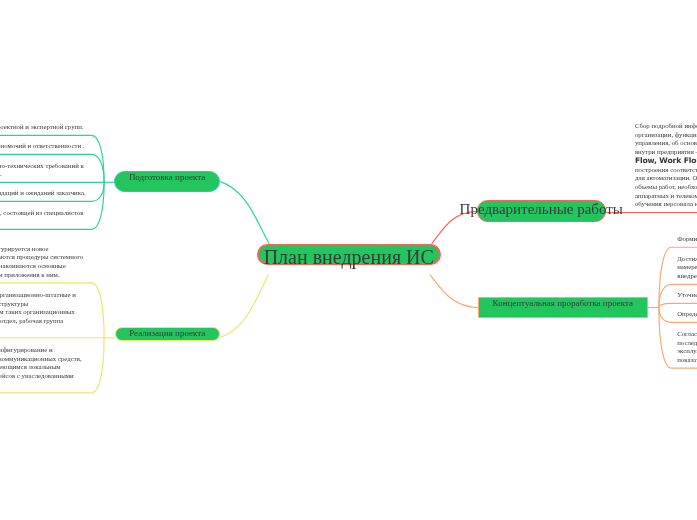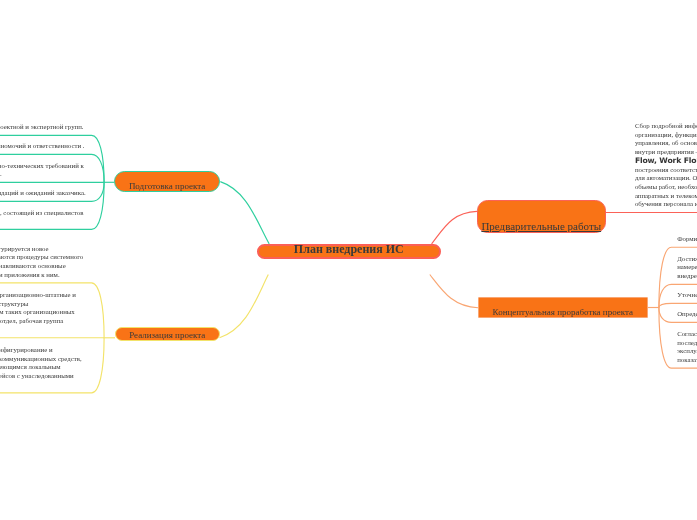--- a/index.html
+++ b/index.html
@@ -1,21 +1,21 @@
 <!DOCTYPE html>
 <html><head>
 <meta charset="utf-8">
 <style>
   html,body{margin:0;padding:0;background:#ffffff;}
   body{width:697px;height:520px;overflow:hidden;
        font-family:"Liberation Serif","DejaVu Serif",serif;}
   #canvas{position:relative;width:697px;height:520px;overflow:hidden;background:#fff;}
   svg#links{position:absolute;left:0;top:0;width:697px;height:520px;}
-  .node{position:absolute;box-sizing:border-box;background:#f97316;
-        display:flex;align-items:flex-end;justify-content:center;
+  .node{position:absolute;box-sizing:border-box;background:#22c55e;
+        display:flex;align-items:flex-start;justify-content:center;
         border-style:solid;white-space:nowrap;color:#3a3a3a;}
   .leafbox{position:absolute;color:#3a3a3a;font-size:6.8px;line-height:8.7px;width:max-content;}
   .leafbox .ln{white-space:pre;}
   .leafbox .ln.alt{font-family:"DejaVu Sans",sans-serif;font-weight:bold;font-size:7.7px;
                    letter-spacing:-0.15px;color:#333333;}
 </style>
 </head>
 <body>
 
 <div id="canvas">
@@ -35,30 +35,30 @@
       <path d="M 104.1 337.77 L -40 337.77" fill="none" stroke="#f3e36a" stroke-width="1.15" stroke-linecap="butt"></path>
       <path d="M 104.1 337.8 C 104.1 371.90 99.10 392.8 91.60 392.8 L -40 392.8" fill="none" stroke="#f3e36a" stroke-width="1.15" stroke-linecap="butt"></path>
       <path d="M 605.5 212.5 L 737 212.5" fill="none" stroke="#fb6258" stroke-width="1.15" stroke-linecap="butt"></path>
       <path d="M 647.7 307.5 L 659.5 307.5" fill="none" stroke="#f9a673" stroke-width="1.15" stroke-linecap="butt"></path>
       <path d="M 658.9 307.5 C 658.9 270.18 663.90 247.3 671.40 247.3 L 737 247.3" fill="none" stroke="#f9a673" stroke-width="1.15" stroke-linecap="butt"></path>
       <path d="M 658.9 307.5 C 658.9 293.12 663.90 284.3 671.40 284.3 L 737 284.3" fill="none" stroke="#f9a673" stroke-width="1.15" stroke-linecap="butt"></path>
       <path d="M 658.9 307.5 C 658.9 304.96 663.90 303.4 671.40 303.4 L 737 303.4" fill="none" stroke="#f9a673" stroke-width="1.15" stroke-linecap="butt"></path>
       <path d="M 658.9 307.5 C 658.9 316.74 663.90 322.4 671.40 322.4 L 737 322.4" fill="none" stroke="#f9a673" stroke-width="1.15" stroke-linecap="butt"></path>
       <path d="M 658.9 307.5 C 658.9 345.07 663.90 368.1 671.40 368.1 L 737 368.1" fill="none" stroke="#f9a673" stroke-width="1.15" stroke-linecap="butt"></path>
     </svg>
-<div class="node" style="left: 256.6px; top: 243.9px; width: 184.4px; height: 15px; border-width: 2.1px; border-color: rgb(251, 95, 87); border-radius: 15.3px; font-size: 12px; font-weight: bold;">
+<div class="node" style="left: 256.6px; top: 243.9px; width: 184.4px; height: 21px; border-width: 2.1px; border-color: rgb(251, 95, 87); border-radius: 15.3px; font-size: 20px;">
       <span>План внедрения ИС</span>
     </div>
     <div class="node" style="left: 114.3px; top: 171.4px; width: 105.6px; height: 20.9px; border-width: 1.15px; border-color: rgb(46, 207, 158); border-radius: 10.5px; font-size: 9px;">
       <span>Подготовка проекта</span>
     </div>
     <div class="node" style="left: 115px; top: 327.2px; width: 104.5px; height: 14px; border-width: 1.15px; border-color: rgb(243, 227, 106); border-radius: 10.5px; font-size: 9px;">
       <span>Реализация проекта</span>
     </div>
-    <div class="node" style="left: 477px; top: 200.4px; width: 128.5px; height: 33px; border-width: 1.15px; border-color: rgb(251, 98, 88); border-radius: 10.5px; font-size: 11px; text-decoration: underline;">
+    <div class="node" style="left: 477px; top: 200.4px; width: 128.5px; height: 22px; border-width: 1.15px; border-color: rgb(251, 98, 88); border-radius: 10.5px; font-size: 15px;">
       <span>Предварительные работы</span>
     </div>
     <div class="node" style="left: 478px; top: 297.1px; width: 169.7px; height: 21.2px; border-width: 1.15px; border-color: rgb(249, 166, 115); border-radius: 1px; font-size: 9px;">
       <span>Концептуальная проработка проекта</span>
     </div>
     <div class="leafbox" style="top: 123.28px; left: -75.2px;">
       <div class="ln">Формирование состава проектной и экспертной групп.</div>
     </div>
     <div class="leafbox" style="top: 142.28px; left: -75.2px;">
       <div class="ln">Четкое разграничение полномочий и ответственности .</div>

